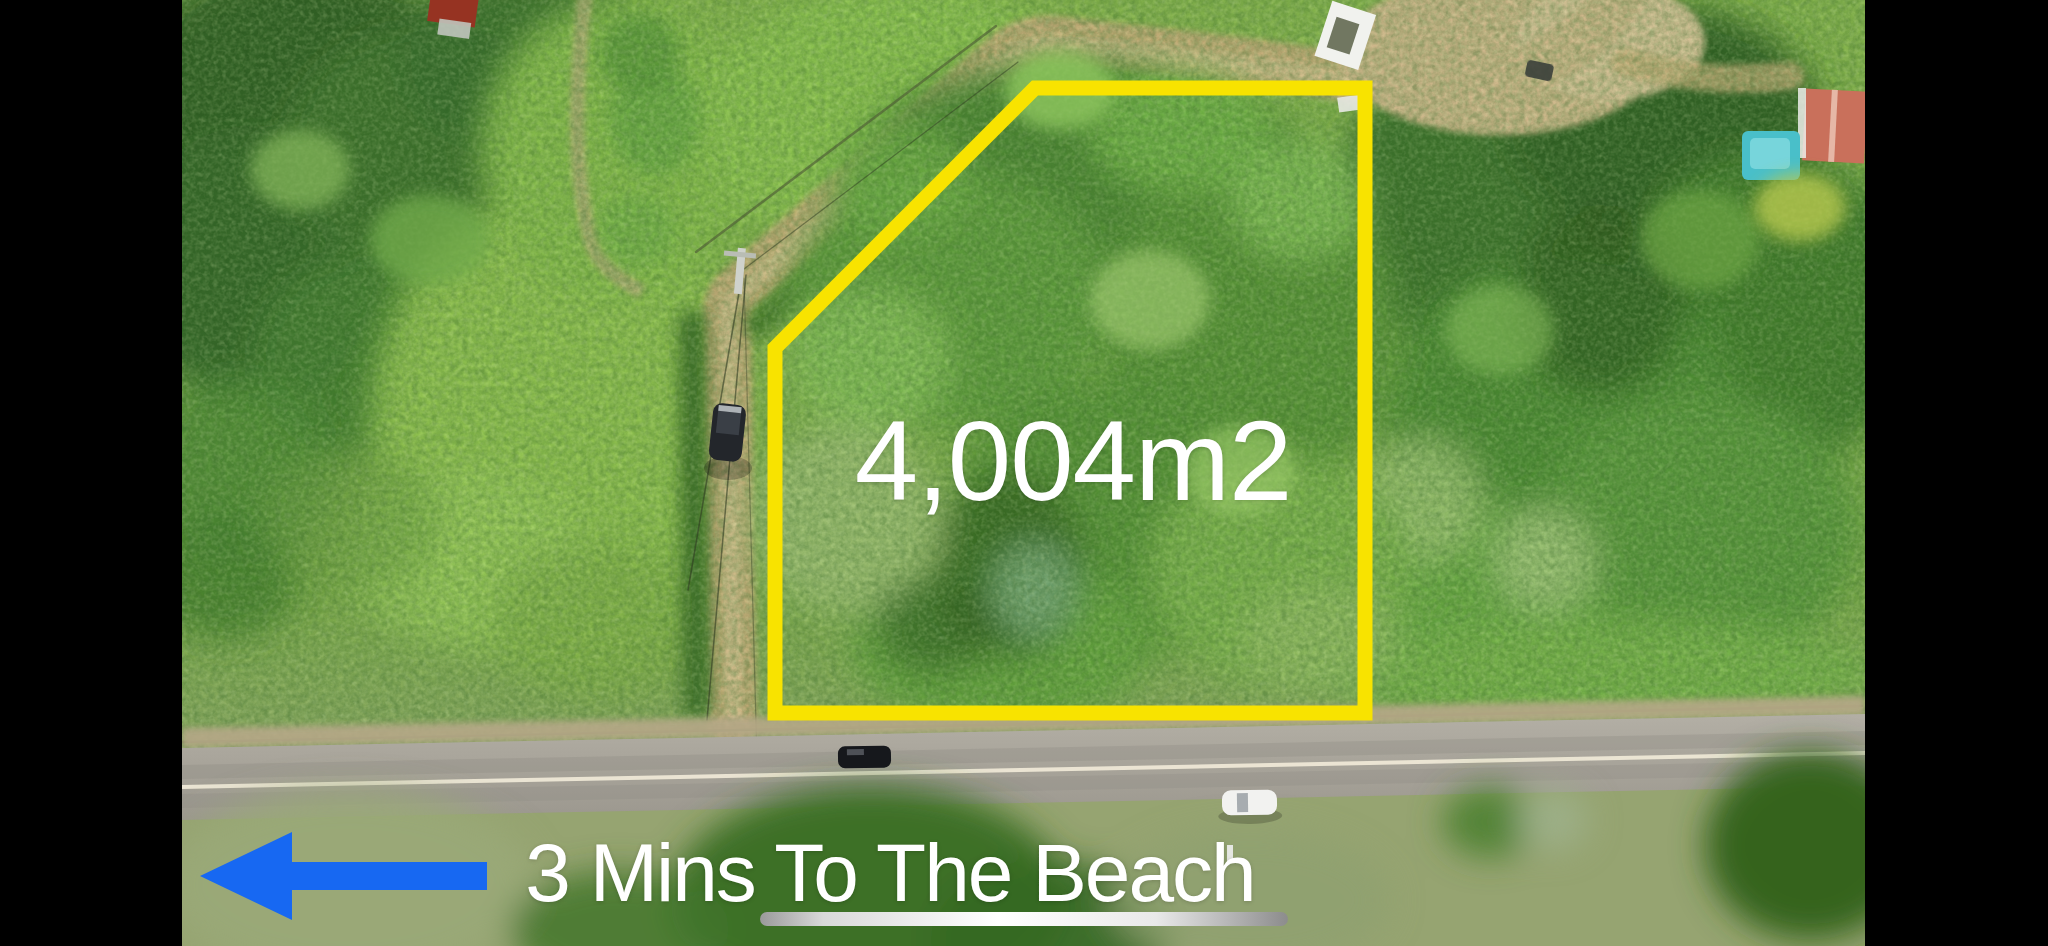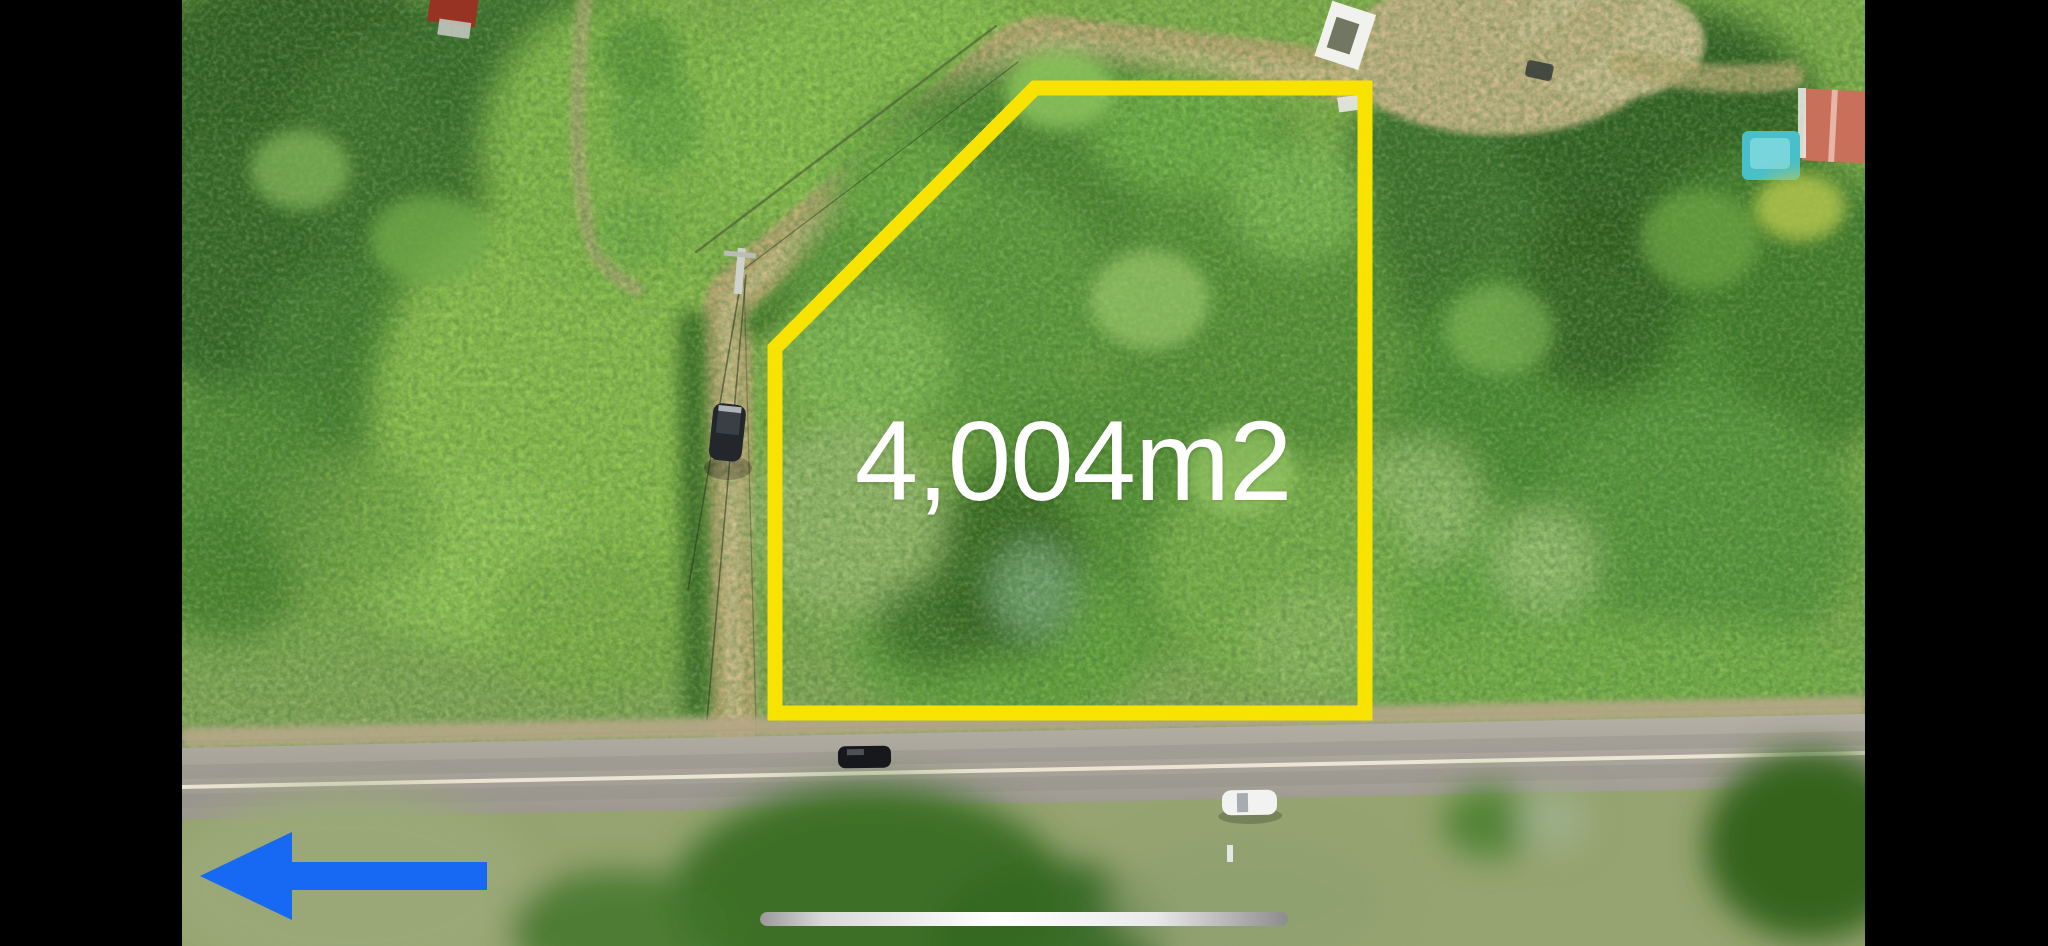--- a/index.html
+++ b/index.html
@@ -234,14 +234,15 @@
   </g>
 
   <polygon points="1035,88 1365,88 1365,713 775,713 775,348" fill="none" stroke="#F8E300" stroke-width="15" stroke-linejoin="miter"></polygon>
 
   <polygon points="200,876 292,832 292,862 487,862 487,890 292,890 292,920" fill="#1768F2"></polygon>
 
   <rect x="760" y="912" width="528" height="14" rx="7" fill="url(#silver)"></rect>
 </svg>
 
 <div class="area-label">4,004m2</div>
+<div class="caption">3 Mins To The Beach</div>
 
 </div>
 
 </body></html>

